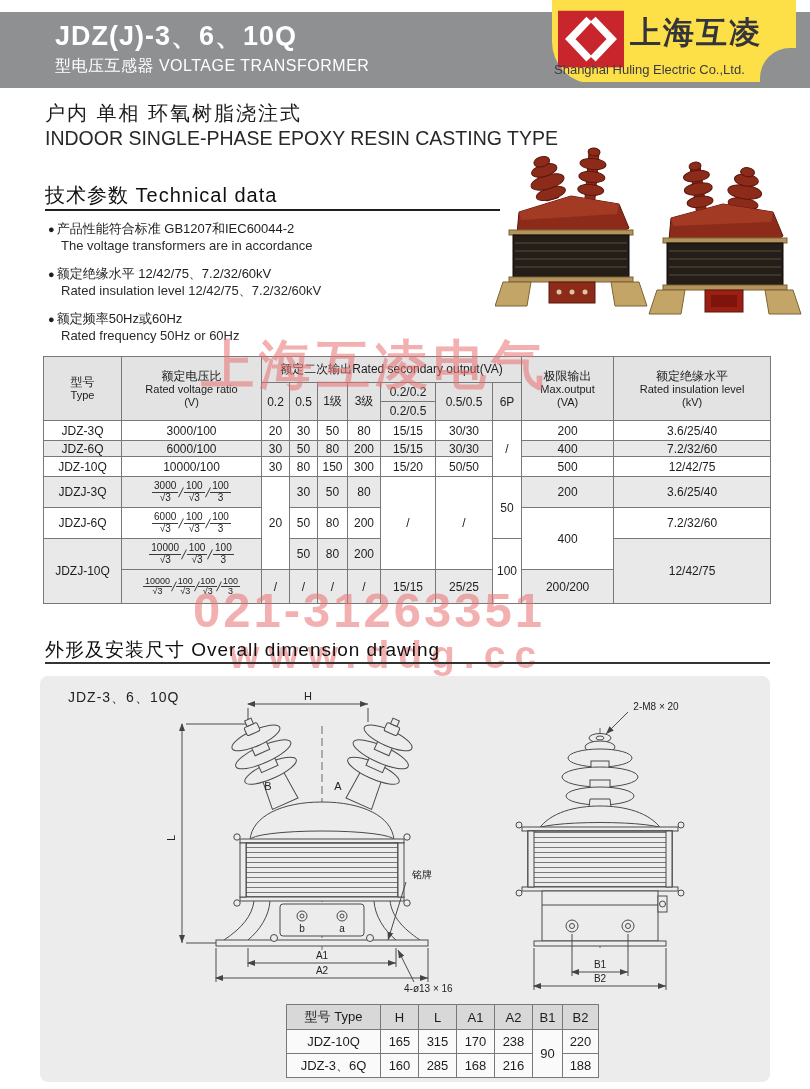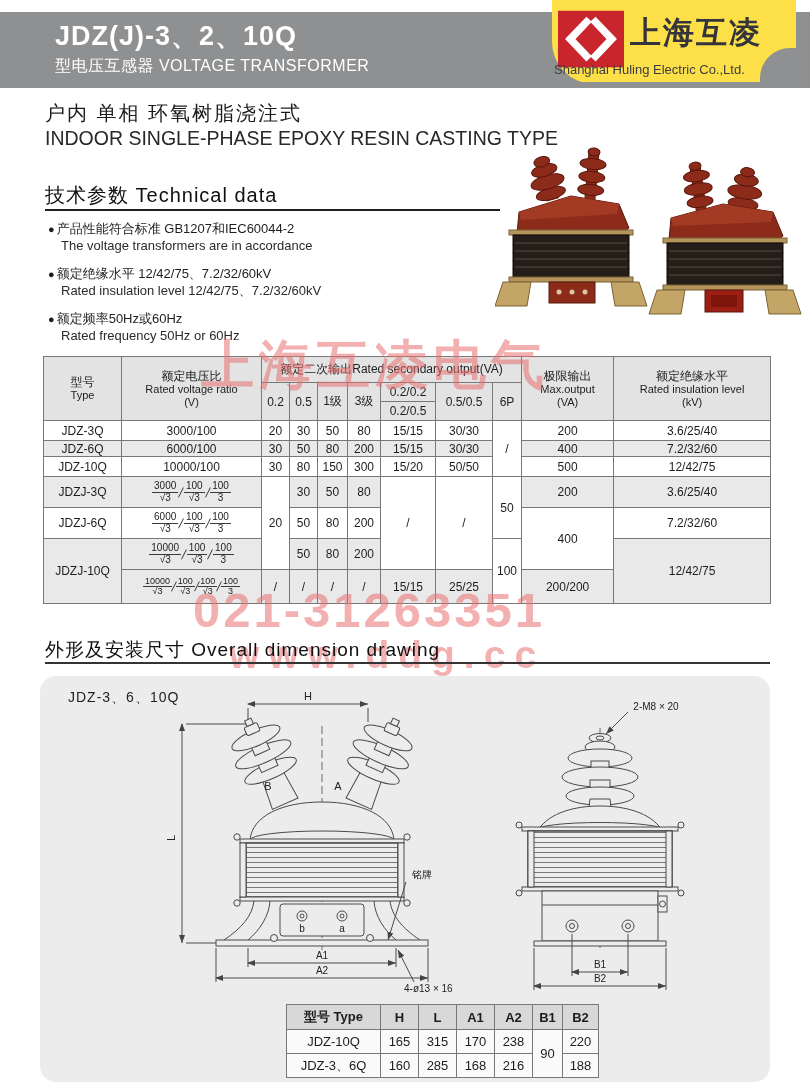--- a/index.html
+++ b/index.html
@@ -45,37 +45,37 @@
   .spec td.bg-s{background:#e9e9e9 !important;}
   .frac{display:inline-block;vertical-align:middle;text-align:center;font-size:10px;line-height:10.5px;}
   .frac .num{display:block;border-bottom:1px solid #3a3a3a;padding:0 2px;}
   .frac .den{display:block;}
   .fsl{display:inline-block;margin:0 1px;transform:skewX(-14deg);font-size:13px;vertical-align:middle;color:#3a3a3a;}
   .f4 .frac{font-size:9px;line-height:9.5px;}
   .f4 .fsl{margin:0;}
   
   .dim-h{position:absolute;left:45px;top:637px;font-size:19px;color:#101010;letter-spacing:1px;z-index:7;}
   .dim-underline{position:absolute;left:45px;top:662px;width:725px;height:2px;background:#333;z-index:7;}
-  .panel{position:absolute;left:40px;top:676px;width:730px;height:406px;background:#ececec;border-radius:16px;}
+  .panel{position:absolute;left:40px;top:676px;width:730px;height:406px;background:#ececec;border-radius:8px;}
   .draw-label{position:absolute;left:28px;top:13px;font-size:14px;color:#222;letter-spacing:1px;}
   .front-svg{position:absolute;left:112px;top:14px;}
   .side-svg{position:absolute;left:454px;top:14px;}
   .dimt{position:absolute;left:246px;top:328px;width:312px;table-layout:fixed;font-size:13px;color:#1d1d1d;border:1.5px solid #555;}
   .dimt th,.dimt td{border:1px solid #787878;text-align:center;vertical-align:middle;padding:0;}
-  .dimt th{background:#d8d8d8;font-weight:bold;height:24px;}
+  .dimt th{background:#d8d8d8;font-weight:normal;height:24px;}
   .dimt td{background:#fafafa;height:23px;}
   svg text{font-family:"Liberation Sans",sans-serif;}
 </style>
 </head>
 <body>
 
 <div class="page">
 
   <div class="banner">
-    <div class="banner-title">JDZ(J)-3、2、10Q</div>
+    <div class="banner-title">JDZ(J)-3、6、10Q</div>
     <div class="banner-sub">型电压互感器 VOLTAGE TRANSFORMER</div>
   </div>
   <div class="logo-panel">
     <svg class="logo-svg" width="66" height="60" viewBox="0 0 70 62">
       <rect width="70" height="60" fill="#c9252c"></rect>
       <path d="M33,9 L13,30 L33,51" stroke="#fff" stroke-width="8" fill="none"></path>
       <path d="M37,9 L57,30 L37,51" stroke="#fff" stroke-width="8" fill="none"></path>
     </svg>
     <div class="brand-cn">上海互凌</div>
     <div class="brand-line"></div>

